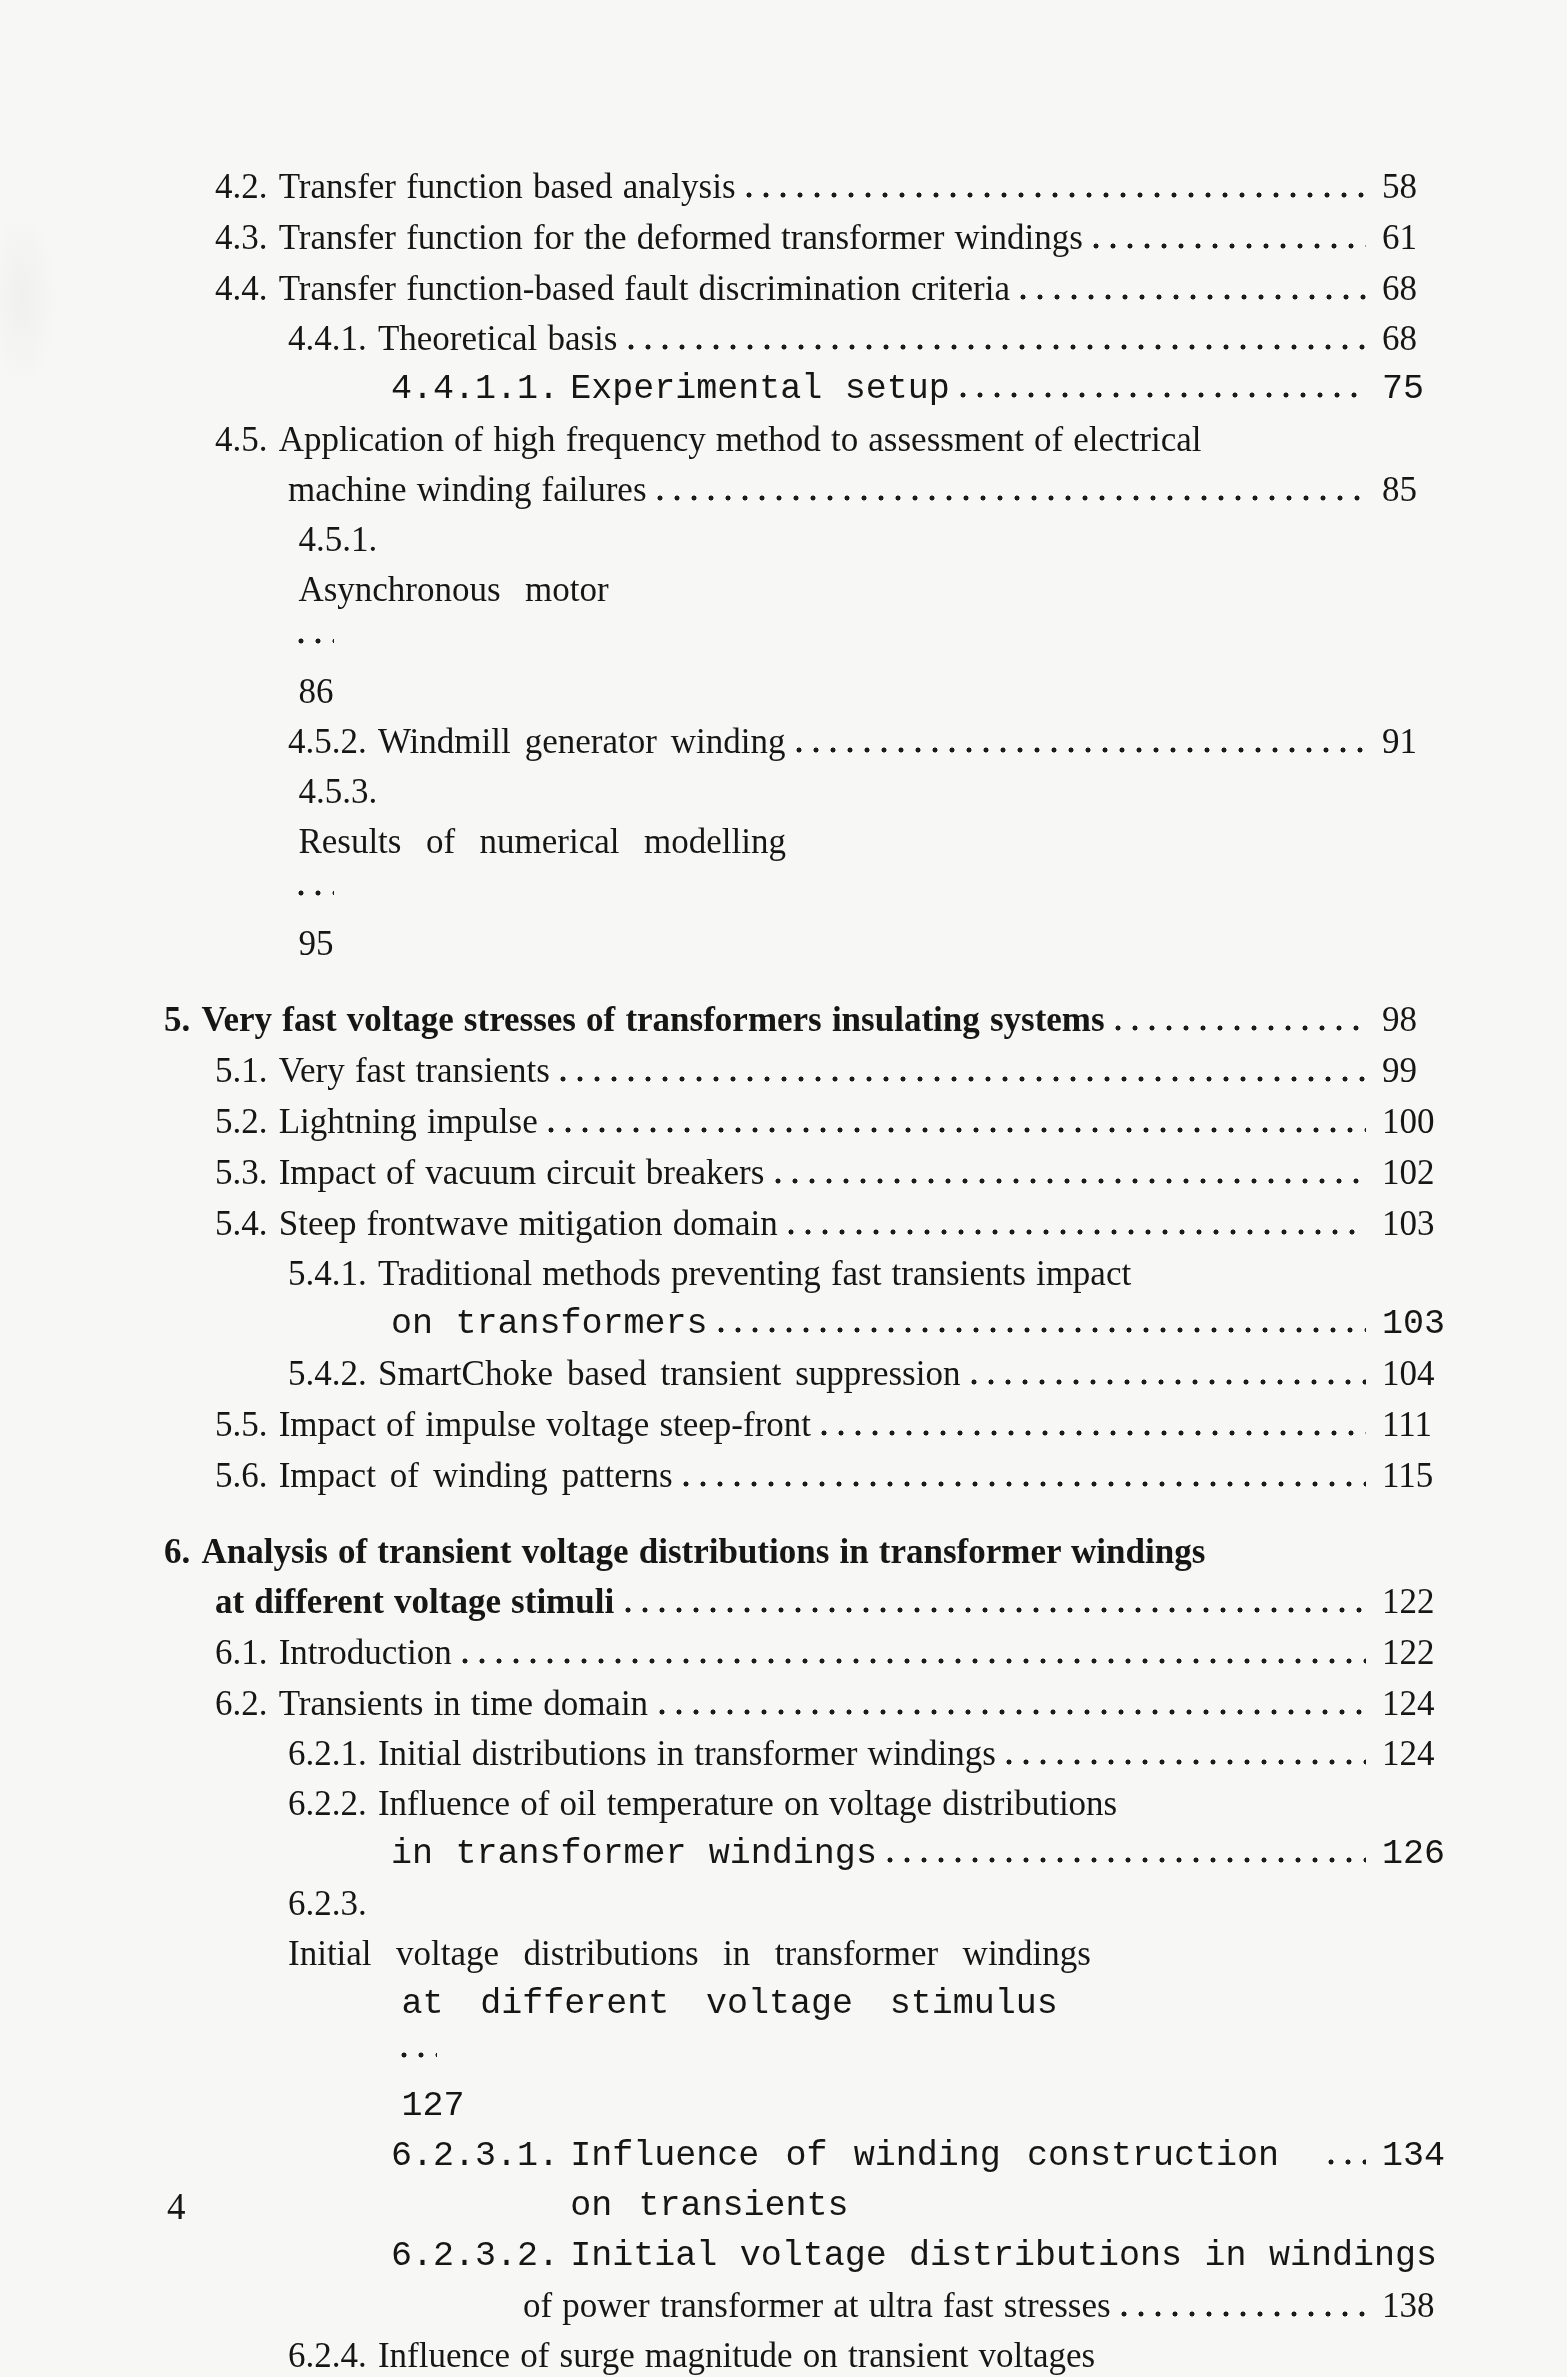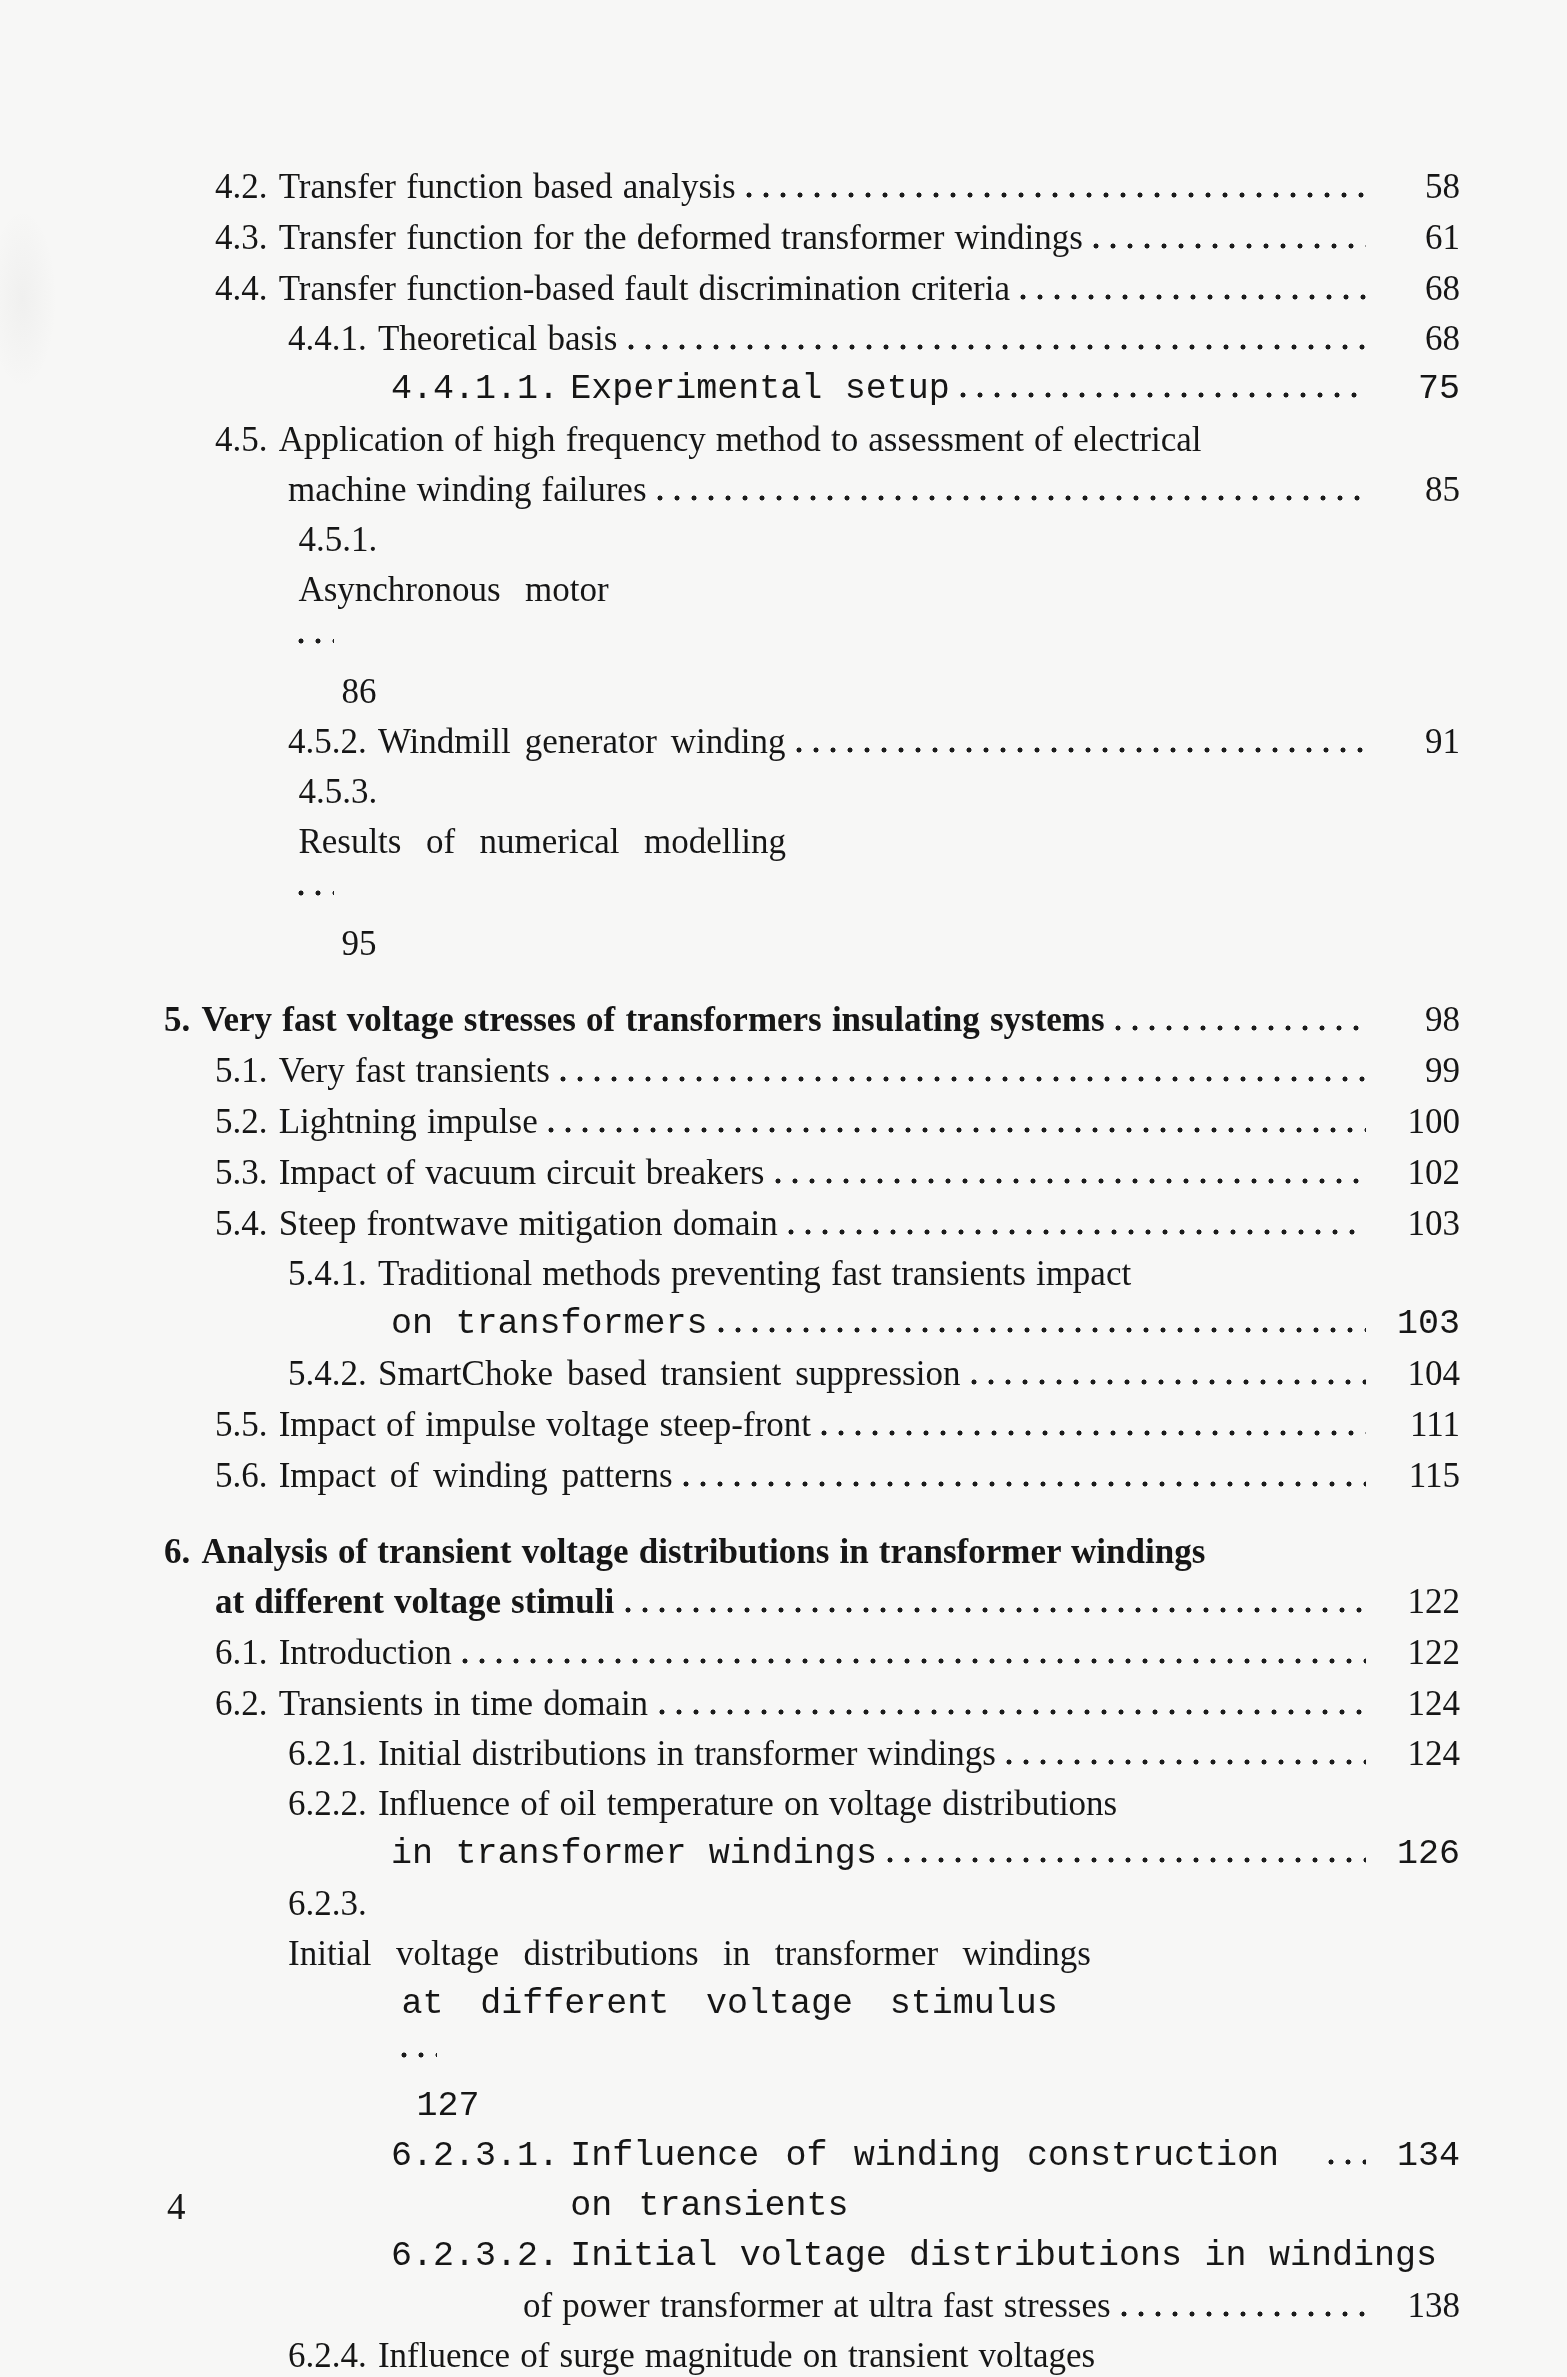--- a/index.html
+++ b/index.html
@@ -64,21 +64,20 @@
     height: 6px;
     margin: 0 15.6px 0 10.4px;
     background-image: radial-gradient(circle at 3px 3px, #1b1b1b 2.2px, rgba(0,0,0,0) 2.8px);
     background-size: 17px 6px;
     background-repeat: repeat-x;
     background-position: left center;
   }
   .pageno {
     flex: 0 0 auto;
     min-width: 78px;
-    text-align: right;
     font-weight: 400;
     white-space: pre;
   }
   .footer-pageno {
     position: absolute;
     left: 167px;
     top: 2182px;
     font-size: 37px;
     line-height: 50px;
   }

